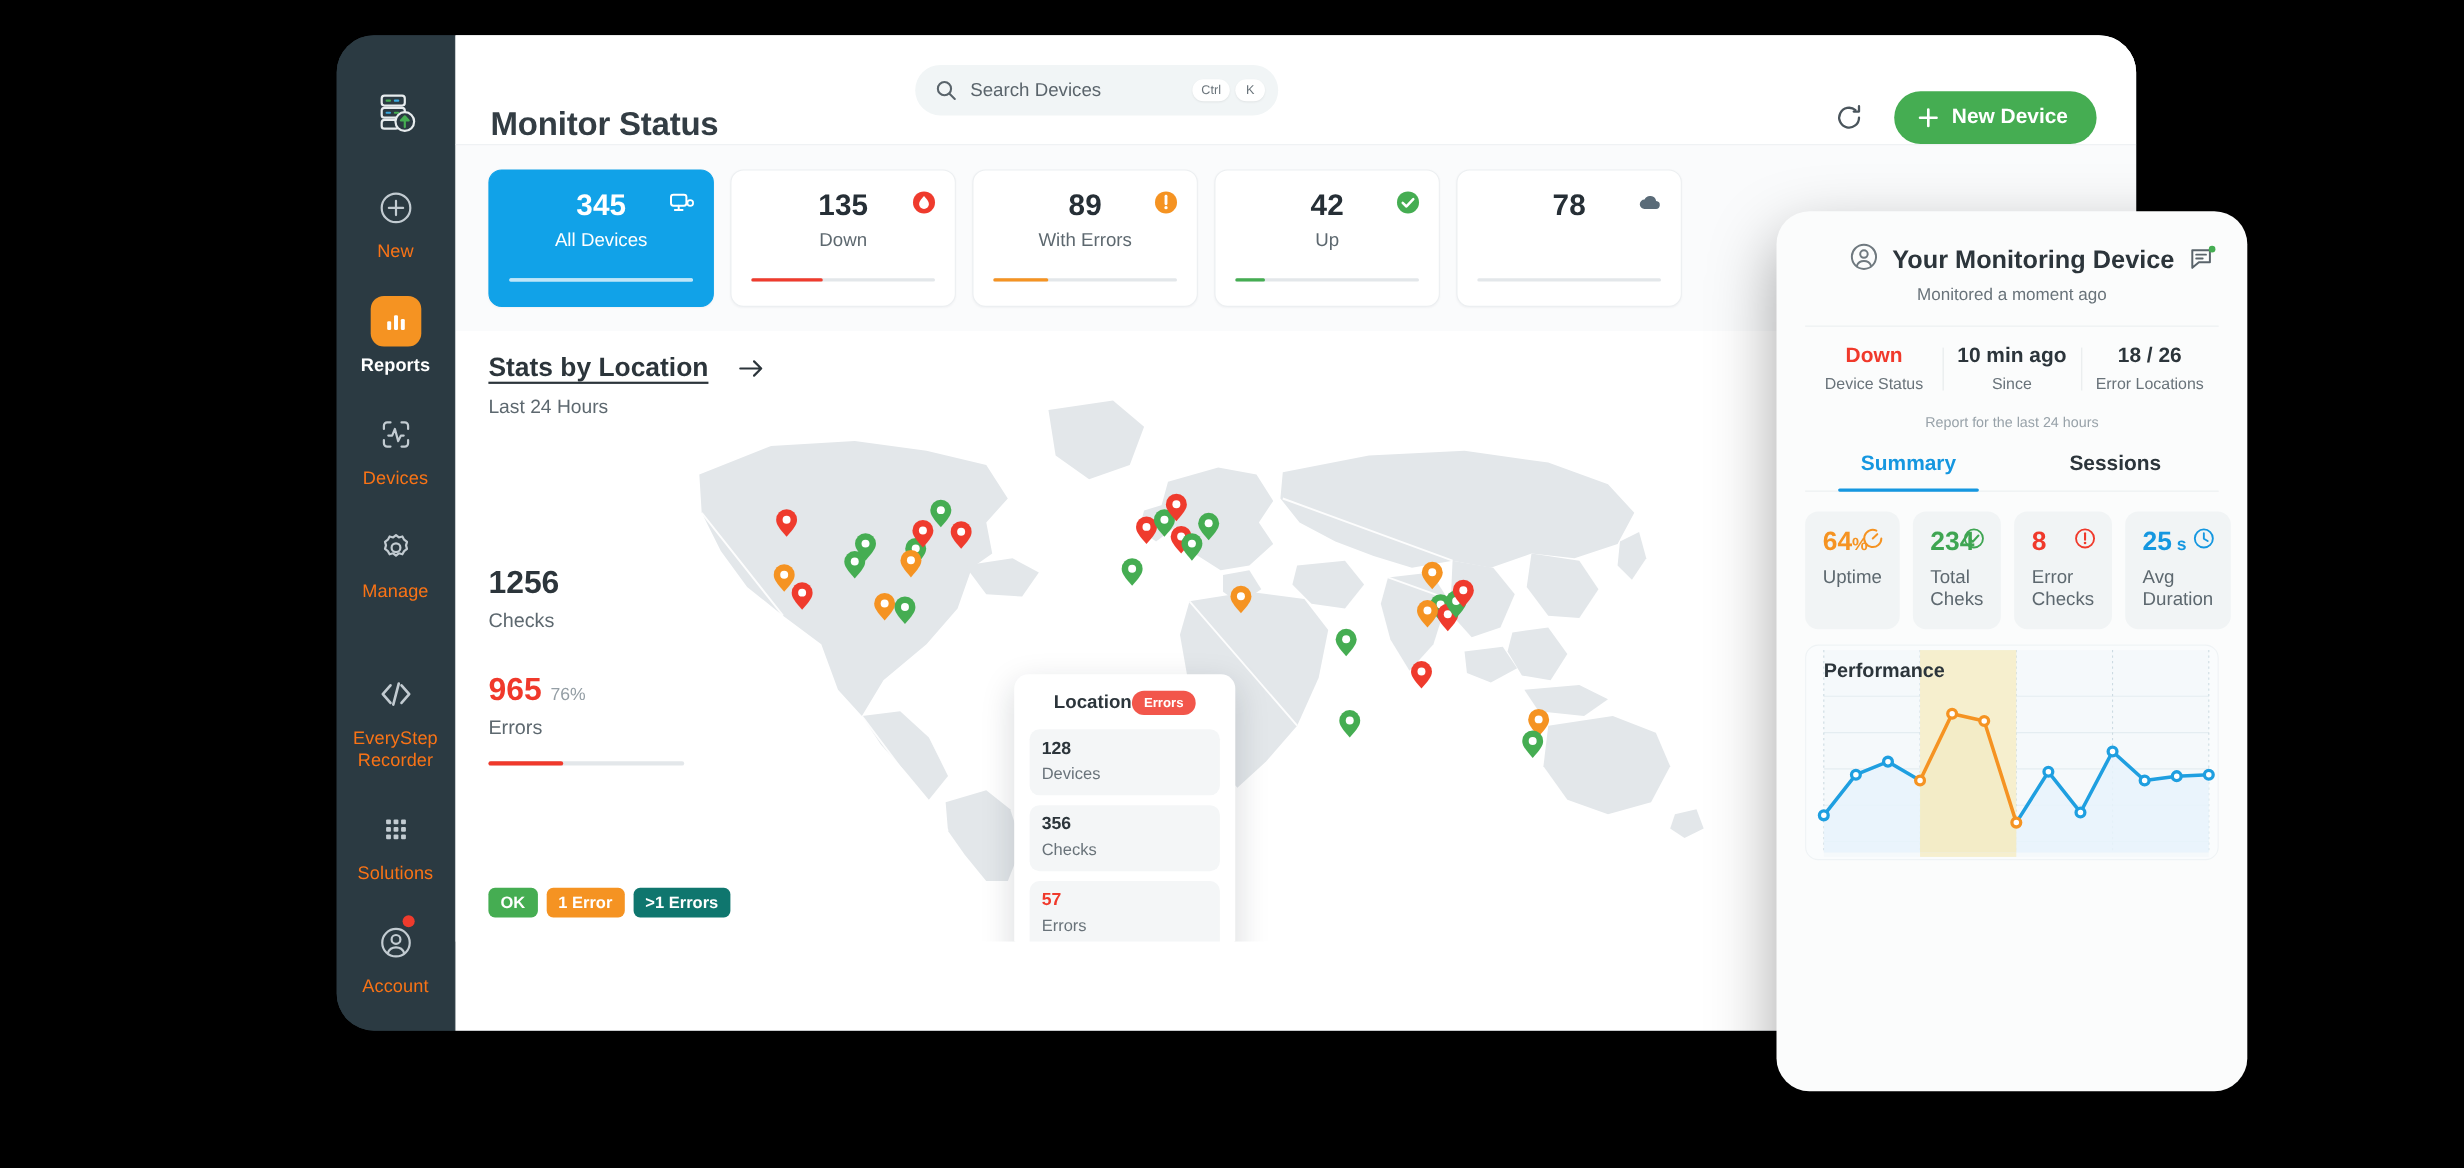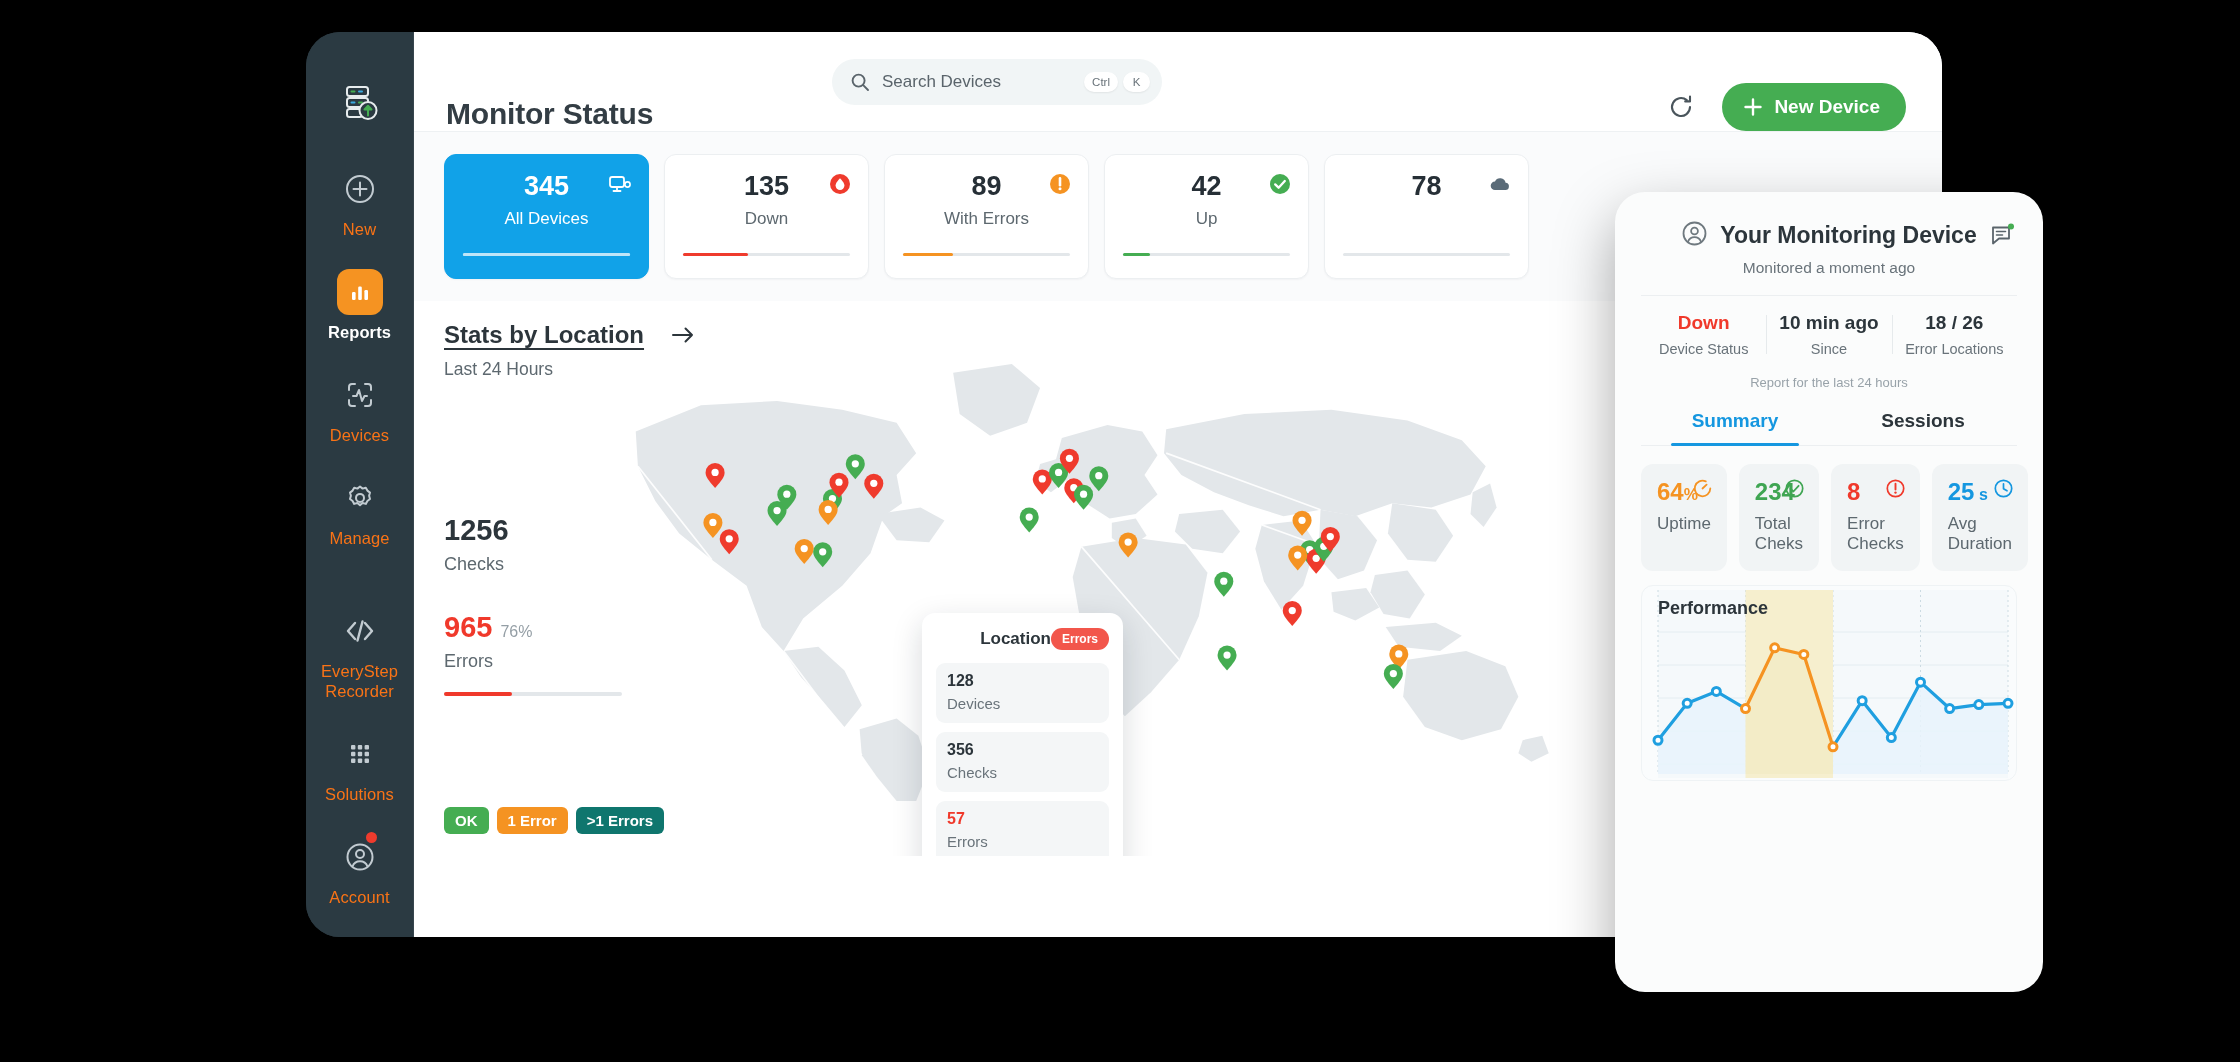--- a/index.html
+++ b/index.html
@@ -144,21 +144,21 @@
     color: #fff; font-size: 15px; font-weight: bold; border-radius: 6px;
     padding: 5px 11px; cursor: pointer;
   }
 
   
   #loc-tooltip {
     position: absolute; left: 508px; top: 312px; width: 201px;
     background: #fff; border-radius: 13px; padding: 15px 14px 14px 14px;
     box-shadow: 0 10px 30px rgba(20,30,40,.17); z-index: 20;
   }
-  #loc-head { display: flex; align-items: center; justify-content: flex-end; margin-bottom: 13px; }
+  #loc-head { display: flex; align-items: center; justify-content: center; margin-bottom: 13px; }
   #loc-title { font-size: 17px; font-weight: bold; color: #2c353b; }
   #loc-badge {
     background: #f2564b; color: #fff; font-size: 12px; font-weight: bold;
     border-radius: 11px; padding: 4px 11px;
   }
   #loc-grid { display: grid; grid-template-columns: 1fr; gap: 9px; }
   .loc-tile { background: #f4f6f7; border-radius: 9px; padding: 10px 11px 11px 11px; position: relative; }
   .loc-val { font-size: 16px; font-weight: bold; color: #2c353b; line-height: 1; }
   .loc-val.err { color: #f0392b; }
   .loc-cap { font-size: 15px; color: #69737a; margin-top: 6px; }

